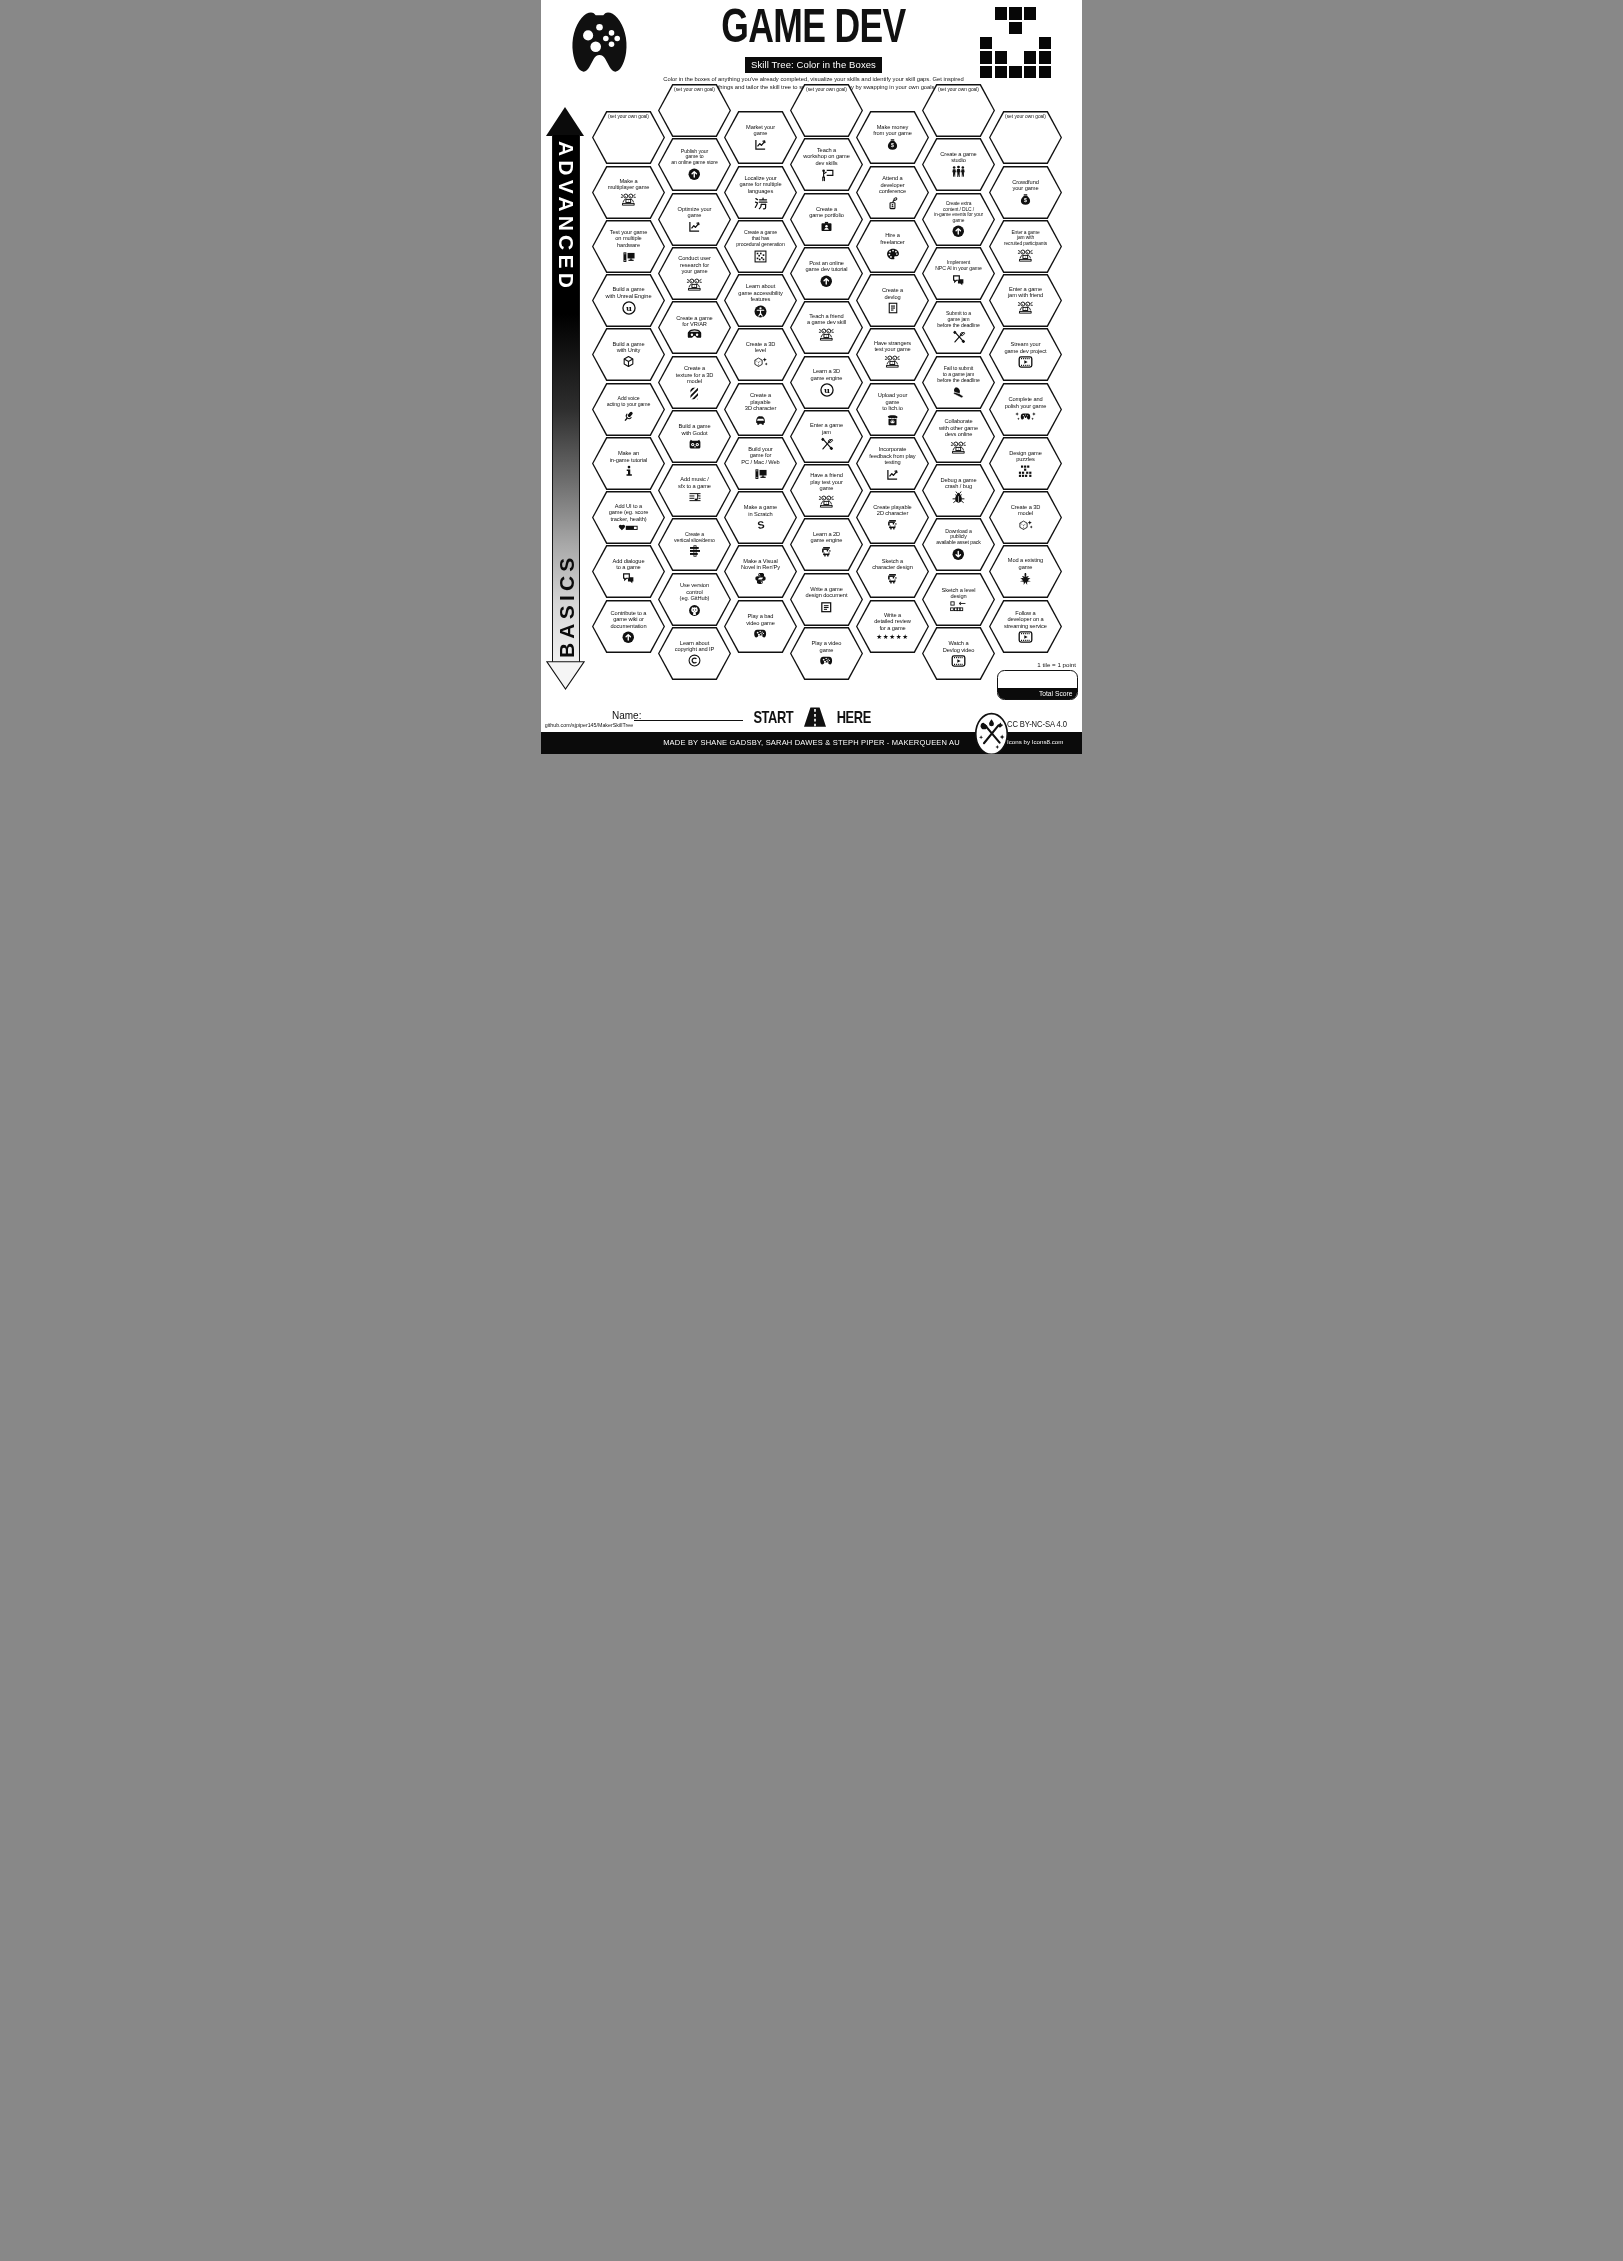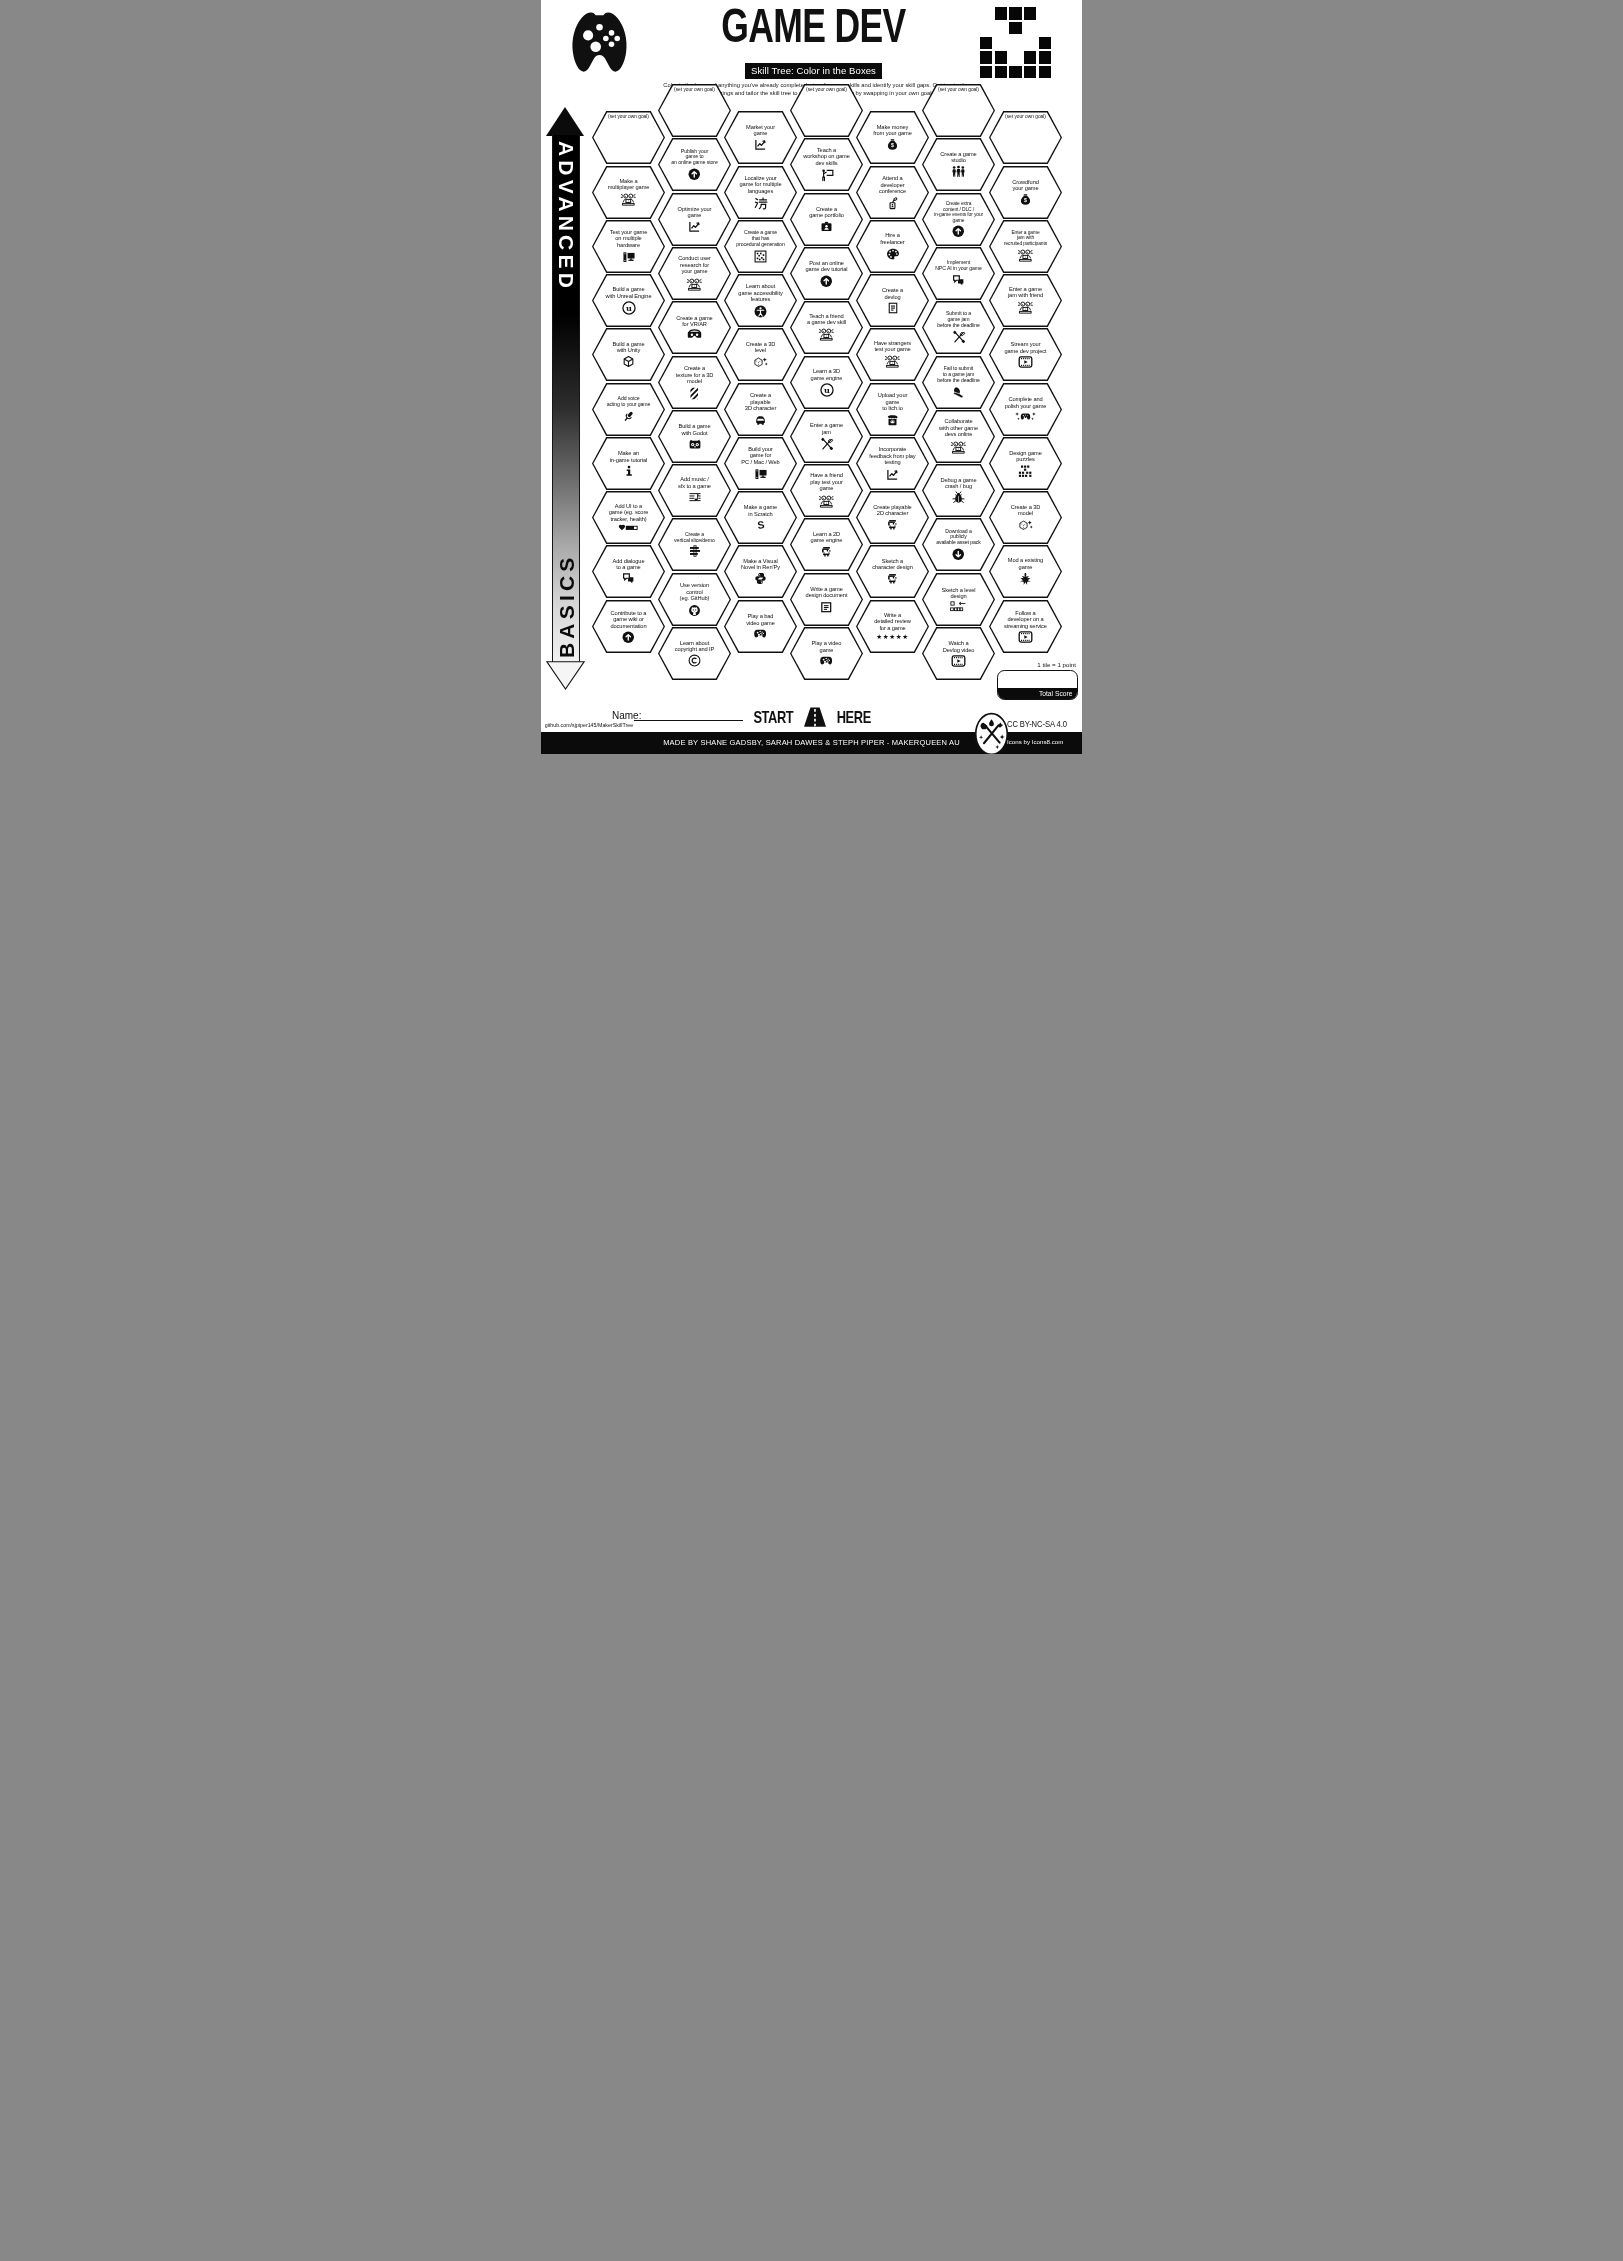--- a/index.html
+++ b/index.html
@@ -4,21 +4,21 @@
 <style>
   html,body{margin:0;padding:0;background:#888;}
   #page{position:relative;width:541px;height:754px;background:#fff;margin:0 auto;
         font-family:"Liberation Sans",sans-serif;color:#111;overflow:hidden;}
   
   #controller-logo{position:absolute;left:17.6px;top:6.5px;width:81px;height:72px;}
   #title-block{position:absolute;left:109px;top:2.8px;width:327px;text-align:center;}
   .big-title{display:inline-block;font-weight:bold;font-size:48px;line-height:.92;white-space:nowrap;
              letter-spacing:-0.9px;transform:scale(.74,1.02);transform-origin:center top;}
   .subtitle-box{display:inline-block;background:#0b0b0b;color:#fff;font-size:9.5px;
-                padding:1.8px 6.5px 2.8px;margin-top:16px;letter-spacing:0.1px;}
+                padding:1.8px 6.5px 2.8px;margin-top:10px;letter-spacing:0.1px;}
   .desc{margin-top:3.7px;font-size:5.8px;line-height:1.32;color:#151515;}
   #pixel-logo{position:absolute;left:439px;top:7.4px;width:71px;height:71px;
               display:grid;grid-template-columns:repeat(5,1fr);grid-template-rows:repeat(5,1fr);gap:2.3px;}
   #pixel-logo .cell{background:transparent;}
   #pixel-logo .cell.on{background:#070707;}
   
   #axis-arrow{position:absolute;left:4.6px;top:107px;width:39px;height:583px;}
   .head-up{position:absolute;left:0;top:0;width:0;height:0;
            border-left:19.4px solid transparent;border-right:19.4px solid transparent;
            border-bottom:29px solid #0b0b0b;}

